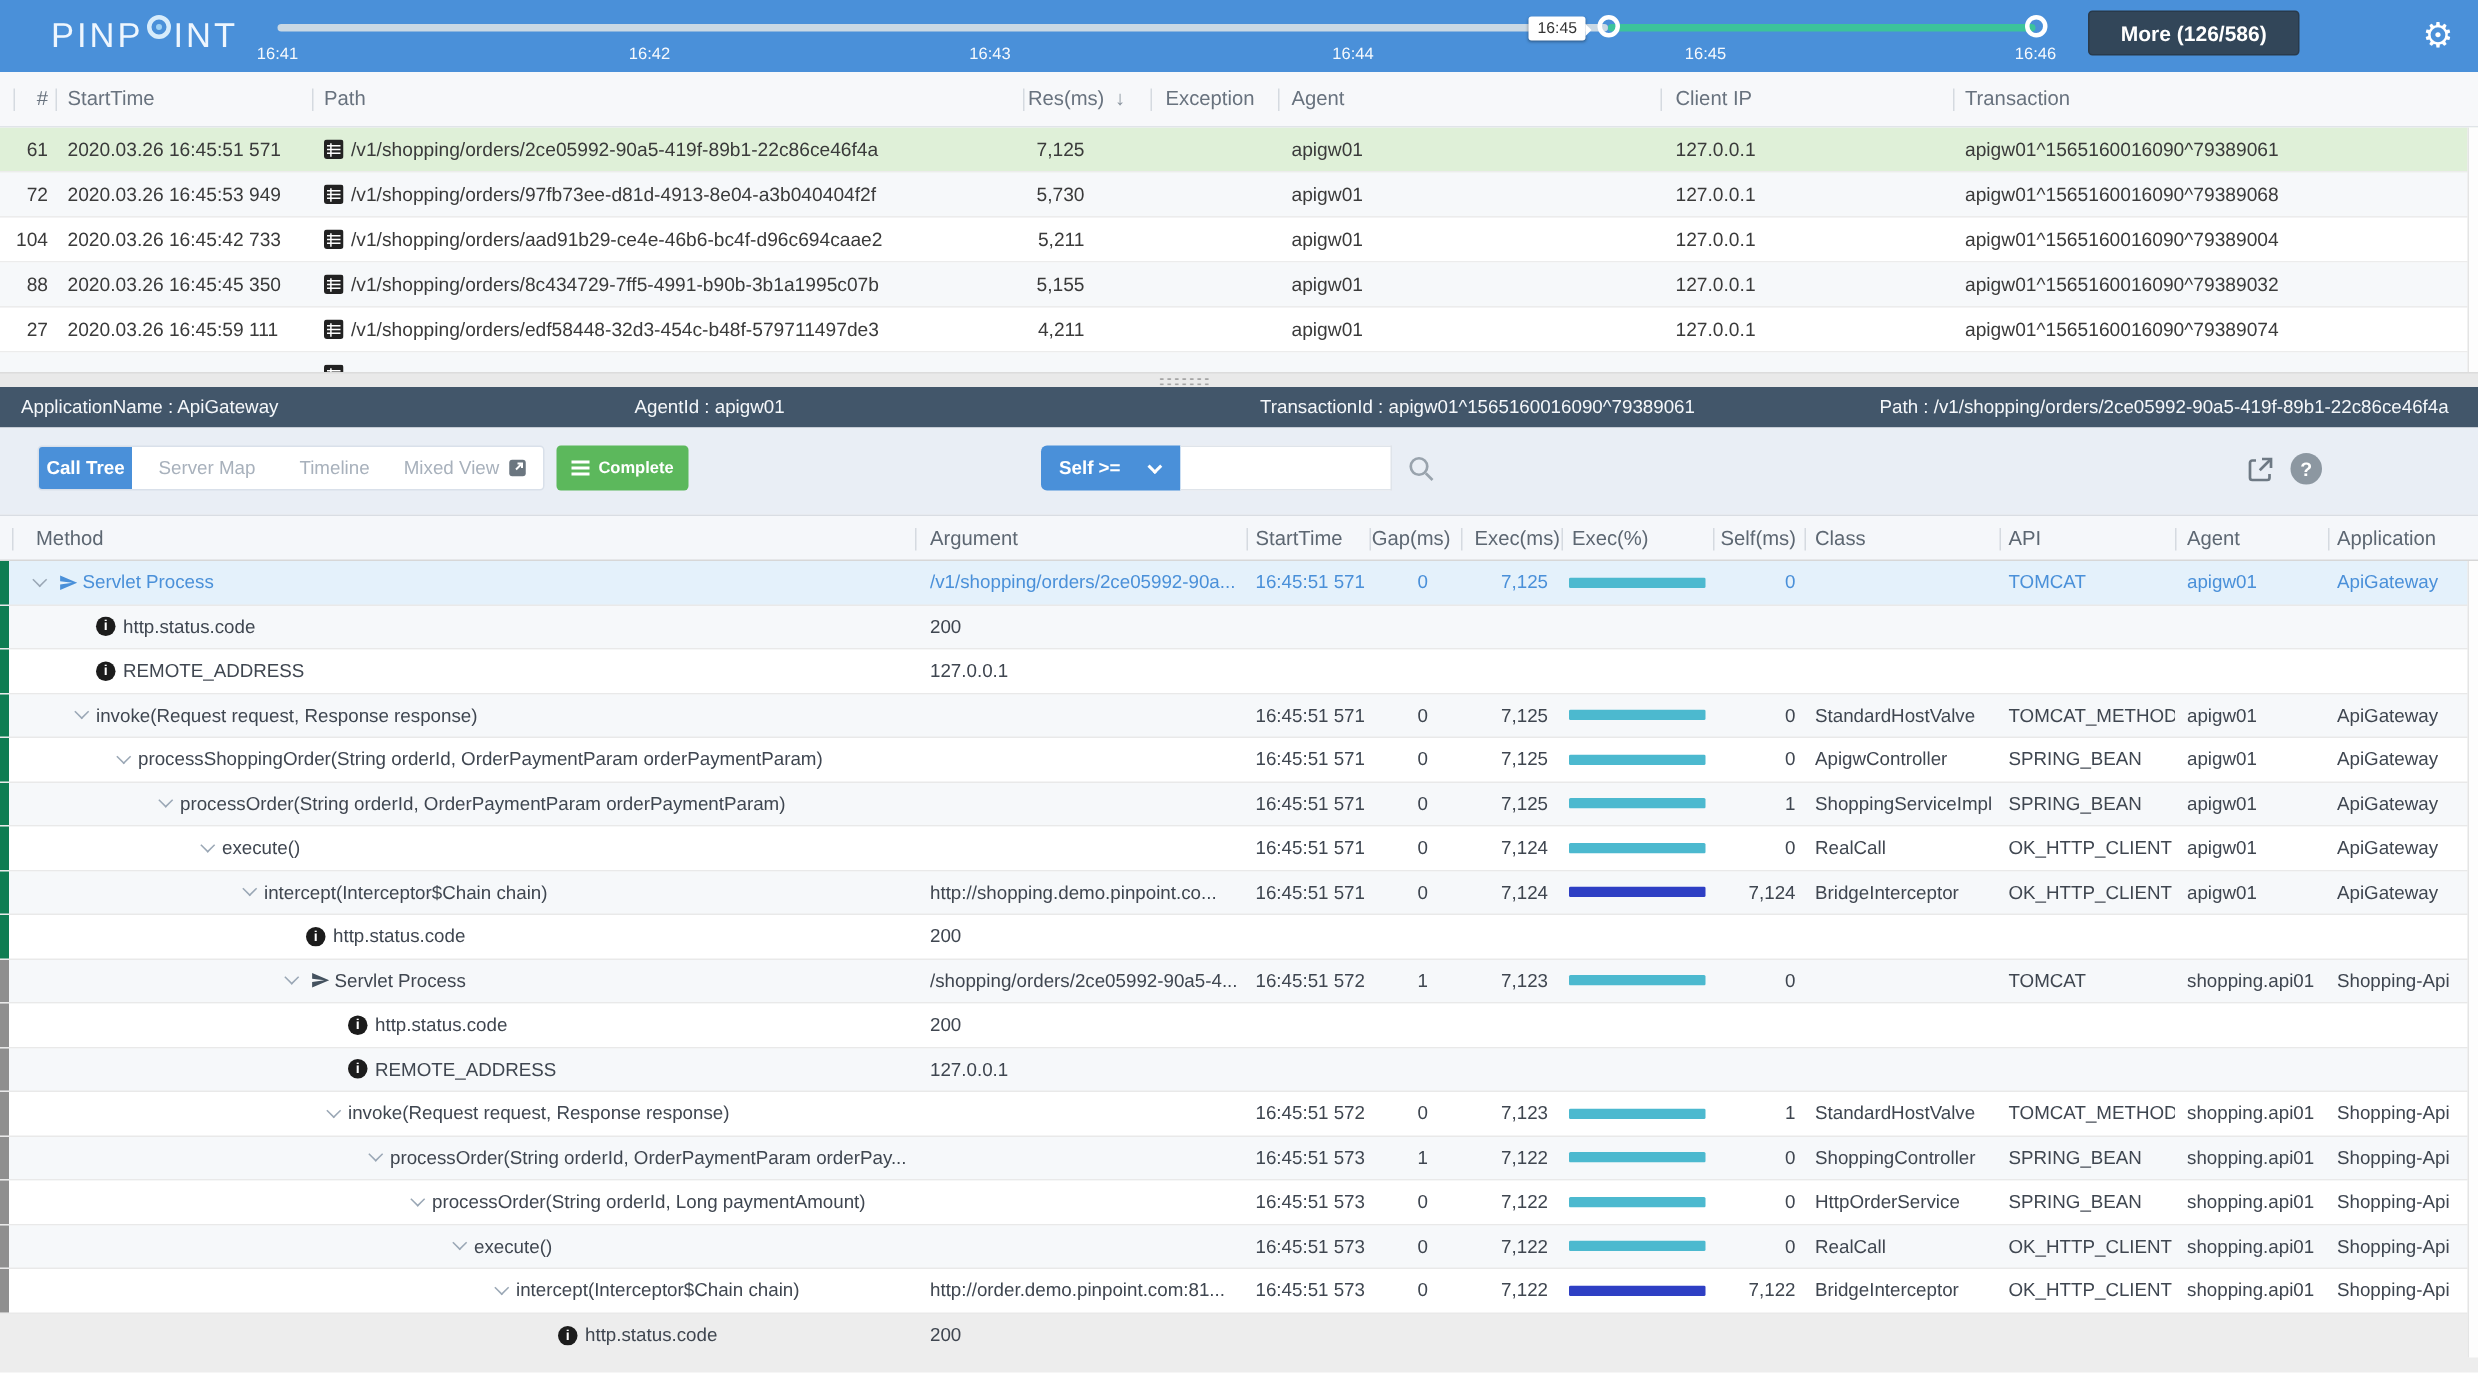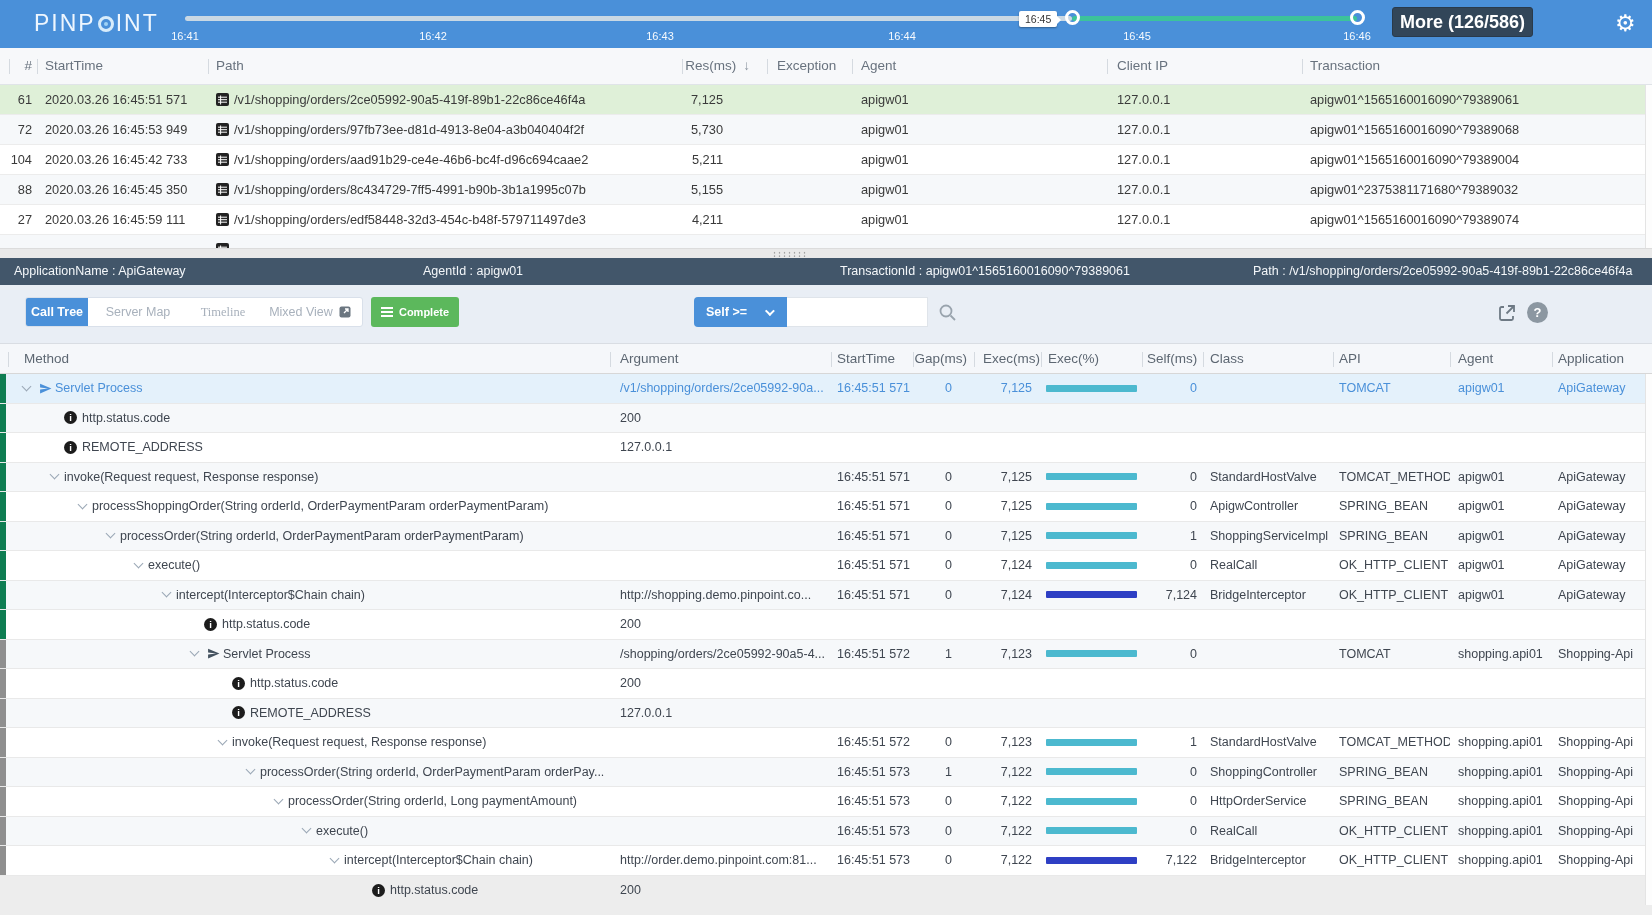--- a/index.html
+++ b/index.html
@@ -1,30 +1,30 @@
 <!DOCTYPE html>
 <html><head>
 <meta charset="utf-8">
 <style>
 *{margin:0;padding:0;box-sizing:border-box}
 body{font-family:"Liberation Sans",sans-serif;background:#fff}
 #root{position:relative;width:1652px;height:915px;overflow:hidden;background:#fff}
 
 #topbar{position:absolute;left:0;top:0;width:1652px;height:48px;background:#4a90d9}
-#logo{position:absolute;left:34px;top:10px;font-size:23px;letter-spacing:2px;color:#eef6fe;display:flex;align-items:center}
+#logo{position:absolute;left:34px;top:10px;font-size:23px;letter-spacing:2px;color:#eef6fe;display:flex;align-items:flex-start}
 #logo .ring{width:16px;height:16px;border:3px solid #d7ecfb;border-radius:50%;margin:0 2px;position:relative}
 #logo .ring i{position:absolute;left:50%;top:50%;width:4px;height:4px;margin:-2px 0 0 -2px;background:#9fd2f5;border-radius:50%}
 .track{position:absolute;top:16px;height:5px;border-radius:3px}
 #track-light{left:185px;width:887px;background:#c9d8e4}
 #track-green{left:1072px;width:285px;background:#3cc39b}
 .handle{position:absolute;top:10px;width:15px;height:15px;border:3px solid #fff;border-radius:50%;background:transparent}
 #tooltip{position:absolute;left:1019px;top:11px;background:#fff;border-radius:2px;font-size:10.5px;color:#333;padding:2px 6px;box-shadow:0 1px 2px rgba(0,0,0,.35)}
 #tooltip::after{content:"";position:absolute;right:-4px;top:5px;border:4px solid transparent;border-left-color:#fff;border-right:none}
 .tick{position:absolute;top:30px;transform:translateX(-50%);color:rgba(255,255,255,.95);font-size:11px}
-#morebtn{position:absolute;left:1392px;top:7px;width:141px;height:30px;background:#324659;border:1px solid #293a4b;border-radius:3px;color:#fff;font-size:18px;font-weight:bold;text-align:center;line-height:28px}
+#morebtn{position:absolute;left:1392px;top:7px;width:141px;height:30px;background:#324659;border:1px solid #293a4b;border-radius:3px;color:#fff;font-size:14px;font-weight:bold;text-align:center;line-height:28px}
 #gear{position:absolute;left:1615px;top:8px;font-size:23px;color:#fff;line-height:30px}
 
 #txhead{position:absolute;left:0;top:48px;width:1652px;height:37px;background:#f7f8fa;border-bottom:1px solid #e0e4e8;display:flex;color:#68727e;font-size:13.5px}
 #txhead .hc{position:relative;line-height:36px;flex:none}
 #txhead .hc::before{content:"";position:absolute;left:0;top:11px;height:15px;width:1px;background:#d5dae0}
 #txbody{position:absolute;left:0;top:85px;width:1652px;height:163px;overflow:hidden}
 .txrow{display:flex;height:30px;border-bottom:1px solid #ececec;font-size:12.8px;color:#3a3a3a;align-items:center}
 .txrow.zebra{background:#f6f8fa}
 .txrow.sel{background:#dff0d8}
 .txrow .tc{flex:none;white-space:nowrap;overflow:hidden}
@@ -212,21 +212,21 @@
             <rect x="0" y="0" width="13" height="13" rx="2" fill="#222"></rect>
             <path d="M2 4.2h9M2 6.7h9M2 9.2h9" stroke="#fff" stroke-width="1"></path>
             <path d="M4.6 2.5v9" stroke="#fff" stroke-width="1"></path>
           </svg>
           <span>/v1/shopping/orders/8c434729-7ff5-4991-b90b-3b1a1995c07b</span>
         </div>
         <div class="tc tc-res">5,155</div>
         <div class="tc tc-exc"></div>
         <div class="tc tc-agent">apigw01</div>
         <div class="tc tc-ip">127.0.0.1</div>
-        <div class="tc tc-tx">apigw01^2375381171680^79389032</div>
+        <div class="tc tc-tx">apigw01^1565160016090^79389032</div>
       </div>
       <div class="txrow">
         <div class="tc tc-num">27</div>
         <div class="tc tc-start">2020.03.26 16:45:59 111</div>
         <div class="tc tc-path">
           <svg width="13" height="13" viewBox="0 0 13 13">
             <rect x="0" y="0" width="13" height="13" rx="2" fill="#222"></rect>
             <path d="M2 4.2h9M2 6.7h9M2 9.2h9" stroke="#fff" stroke-width="1"></path>
             <path d="M4.6 2.5v9" stroke="#fff" stroke-width="1"></path>
           </svg>
@@ -270,21 +270,21 @@
   </div>
 
   <div id="toolbar">
     <div id="tabgroup">
         <div class="tab active" style="width: 62px;">
           <span>Call Tree</span>
         </div>
         <div class="tab" style="width: 100px;">
           <span>Server Map</span>
         </div>
-        <div class="tab" style="width: 70px; font-family: Liberation Serif, serif;">
+        <div class="tab" style="width: 70px;">
           <span>Timeline</span>
         </div>
         <div class="tab" style="width: 104px;">
           <span>Mixed View</span>
           <svg width="12" height="12" viewBox="0 0 12 12">
             <rect x="0.5" y="0.5" width="11" height="11" rx="2" fill="#6b7680"></rect>
             <path d="M5 7L9 3M6 3h3v3" stroke="#fff" stroke-width="1.3" fill="none"></path>
           </svg>
         </div>
       </div>

